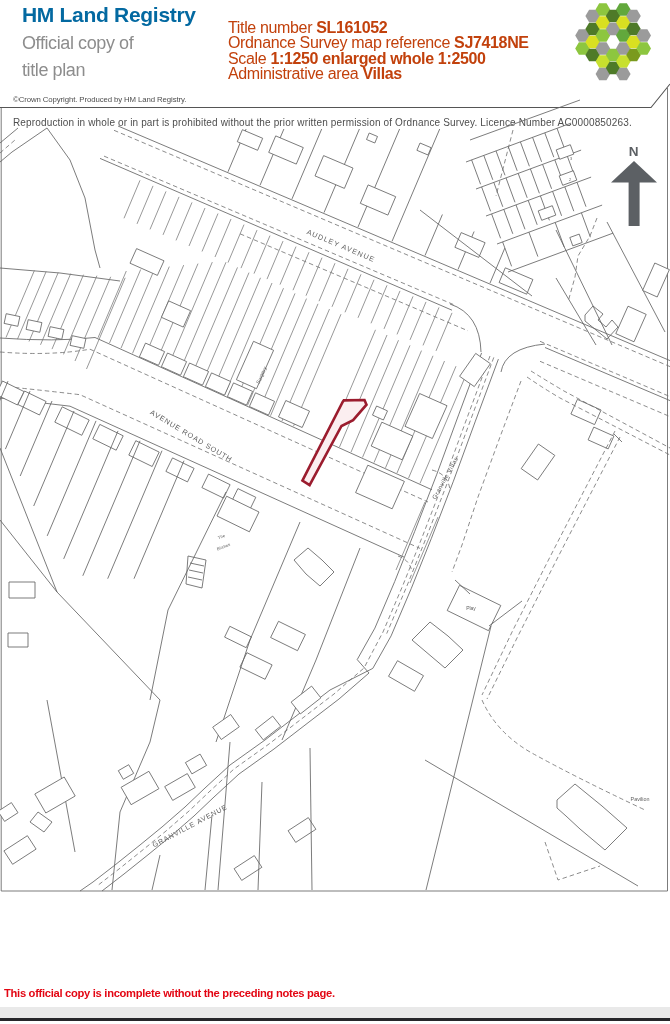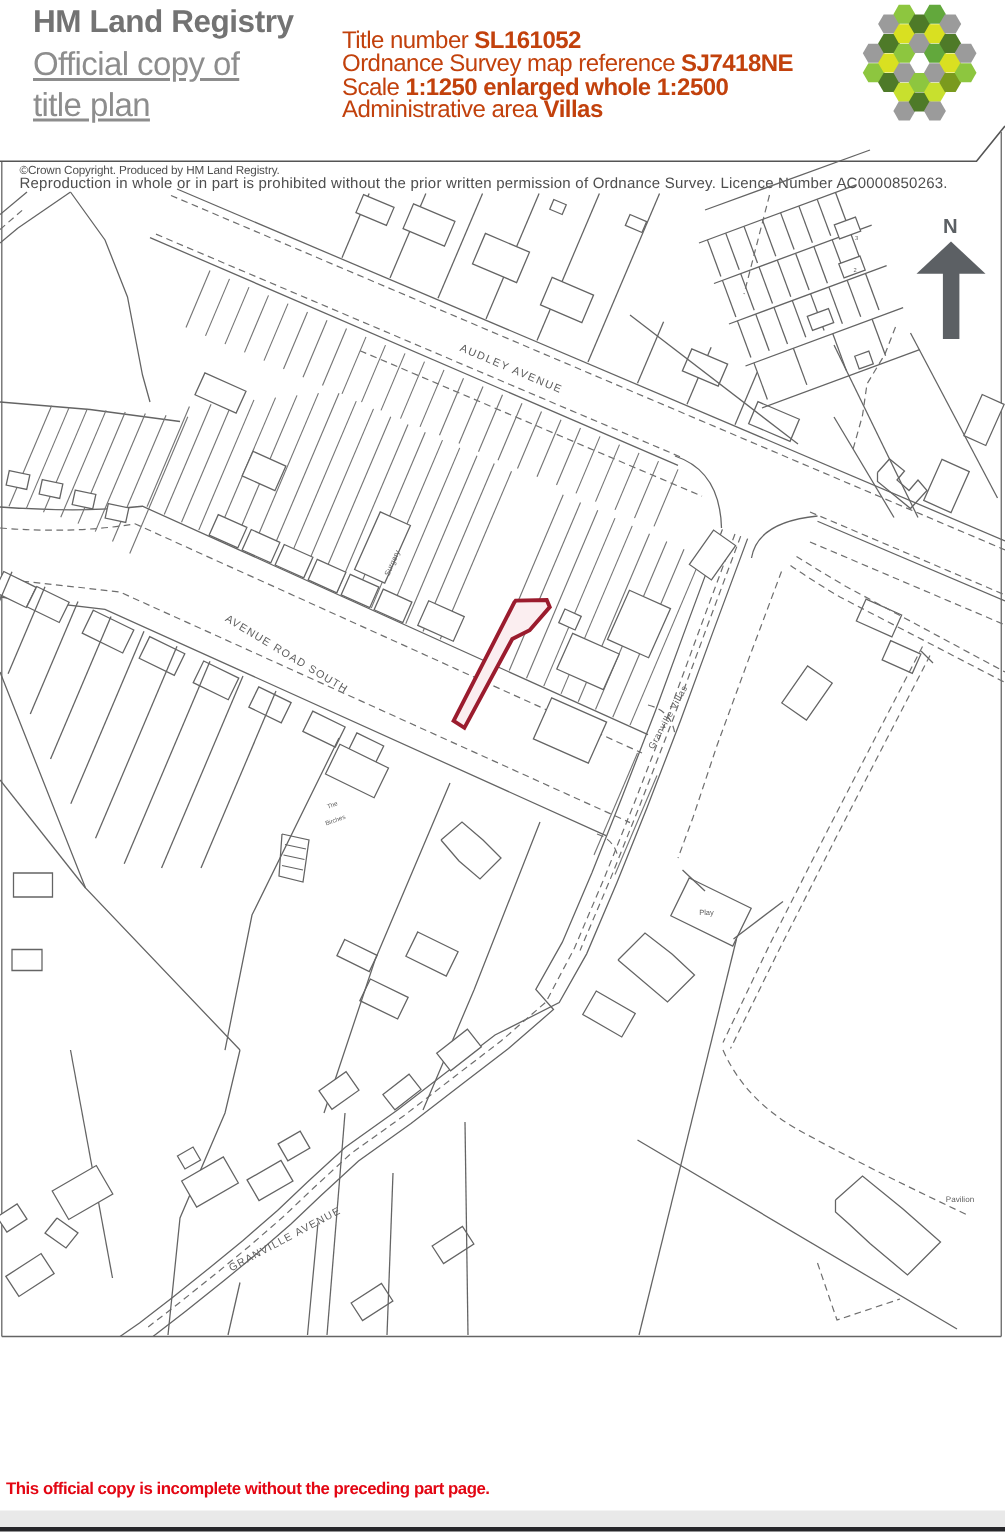--- a/index.html
+++ b/index.html
@@ -6,23 +6,23 @@
 .abs{position:absolute;}
 svg text{font-family:"Liberation Sans",sans-serif;}
 .ln{fill:none;stroke:#646464;stroke-width:0.85;}
 .bld{fill:#ffffff;stroke:#646464;stroke-width:0.85;}
 .dsh{fill:none;stroke:#6e6e6e;stroke-width:0.8;stroke-dasharray:4.5,3;}
 .str{fill:none;stroke:#757575;stroke-width:0.75;}
 .lbl{fill:#5e5e5e;}
 </style></head>
 <body>
 
-<div class="abs" style="left:22px;top:3px;font-size:21px;letter-spacing:-0.3px;color:#737373;font-weight:bold;">HM Land Registry</div>
-
-<div class="abs" style="left:22px;top:30px;font-size:22px;letter-spacing:-0.4px;color:#8d8d8d;line-height:26.5px;text-decoration:underline;">Official copy of<br>title plan</div>
+<div class="abs" style="left:22px;top:3px;font-size:21px;letter-spacing:-0.3px;color:#0369a1;font-weight:bold;">HM Land Registry</div>
+
+<div class="abs" style="left:22px;top:30px;font-size:18px;letter-spacing:-0.4px;color:#8d8d8d;line-height:26.5px;">Official copy of<br>title plan</div>
 
 <div class="abs" style="left:228px;top:20px;font-size:16px;letter-spacing:-0.35px;color:#c2410c;line-height:15.4px;">
 Title number <b>SL161052</b><br>
 Ordnance Survey map reference <b>SJ7418NE</b><br>
 Scale <b>1:1250 enlarged whole 1:2500</b><br>
 Administrative area <b>Villas</b>
 </div>
 
 <svg class="abs" style="left:0;top:0;" width="670" height="90">
     <polygon points="589.8,35.5 586.1,41.8 578.9,41.8 575.2,35.5 578.9,29.2 586.1,29.2" fill="#9b9b9b"></polygon>
@@ -52,21 +52,21 @@
     <polygon points="640.8,42.0 637.1,48.3 629.9,48.3 626.2,42.0 629.9,35.7 637.1,35.7" fill="#d9e021"></polygon>
     <polygon points="640.8,55.0 637.1,61.3 629.9,61.3 626.2,55.0 629.9,48.7 637.1,48.7" fill="#7a9a1e"></polygon>
     <polygon points="651.0,35.5 647.4,41.8 640.1,41.8 636.4,35.5 640.1,29.2 647.4,29.2" fill="#9b9b9b"></polygon>
     <polygon points="651.0,48.5 647.4,54.8 640.1,54.8 636.4,48.5 640.1,42.2 647.4,42.2" fill="#8dc63f"></polygon>
   </svg>
 
 <svg class="abs" style="left:0;top:0;" width="670" height="120">
     <path d="M 0 107.5 L 651 107.5 L 670 84" fill="none" stroke="#555" stroke-width="1.1"></path>
   </svg>
 
-<div class="abs" style="left:13px;top:109px;font-size:7.8px;letter-spacing:-0.1px;color:#4e4e4e;text-align:center;">©Crown Copyright.  Produced by HM Land Registry.</div>
+<div class="abs" style="left:13px;top:95px;font-size:7.8px;letter-spacing:-0.1px;color:#4e4e4e;text-align:center;">©Crown Copyright.  Produced by HM Land Registry.</div>
 
 <div class="abs" style="left:13px;top:117px;font-size:10px;letter-spacing:0.15px;color:#4e4e4e;">Reproduction in whole or in part is prohibited without the prior written permission of Ordnance Survey.  Licence Number AC0000850263.</div>
 
 <svg class="abs" style="left:0;top:0;" width="670" height="1024" viewBox="0 0 670 1024">
 
 <line x1="1.2" y1="108.0" x2="1.2" y2="891.0" class="ln"></line>
 <line x1="667.5" y1="88.0" x2="667.5" y2="891.0" class="ln"></line>
 <line x1="1.2" y1="891.0" x2="667.5" y2="891.0" class="ln"></line>
 
 <line x1="118.0" y1="126.0" x2="670.0" y2="360.6" class="ln"></line>
@@ -369,16 +369,16 @@
 
 <polygon points="302.4,480.6 342.8,401.7 343.8,400.4 364.5,400.0 366.5,404.7 353.1,420.2 341.5,426.0 309.6,485.2" fill="#fbeef0" stroke="#9b1c2e" stroke-width="2.6" stroke-linejoin="miter"></polygon>
 
 <g fill="#5c6064">
       <text x="633.5" y="155.5" font-size="13.5" text-anchor="middle" font-weight="bold" font-family="Liberation Sans">N</text>
       <polygon points="611,182.5 657,182.5 634,161"></polygon>
       <rect x="628.6" y="182" width="11" height="44"></rect>
     </g>
 </svg>
 
-<div class="abs" style="left:4px;top:987px;font-size:11.2px;font-weight:bold;color:#e30613;letter-spacing:-0.3px;">This official copy is incomplete without the preceding part page.</div>
+<div class="abs" style="left:4px;top:987px;font-size:11.2px;font-weight:bold;color:#e30613;letter-spacing:-0.3px;">This official copy is incomplete without the preceding notes page.</div>
 
 <div class="abs" style="left:0;top:1006.5px;width:670px;height:11.2px;background:#e9e9e9;"></div>
 
 <div class="abs" style="left:0;top:1017.7px;width:670px;height:3.4px;background:#26262a;"></div>
 </body></html>

